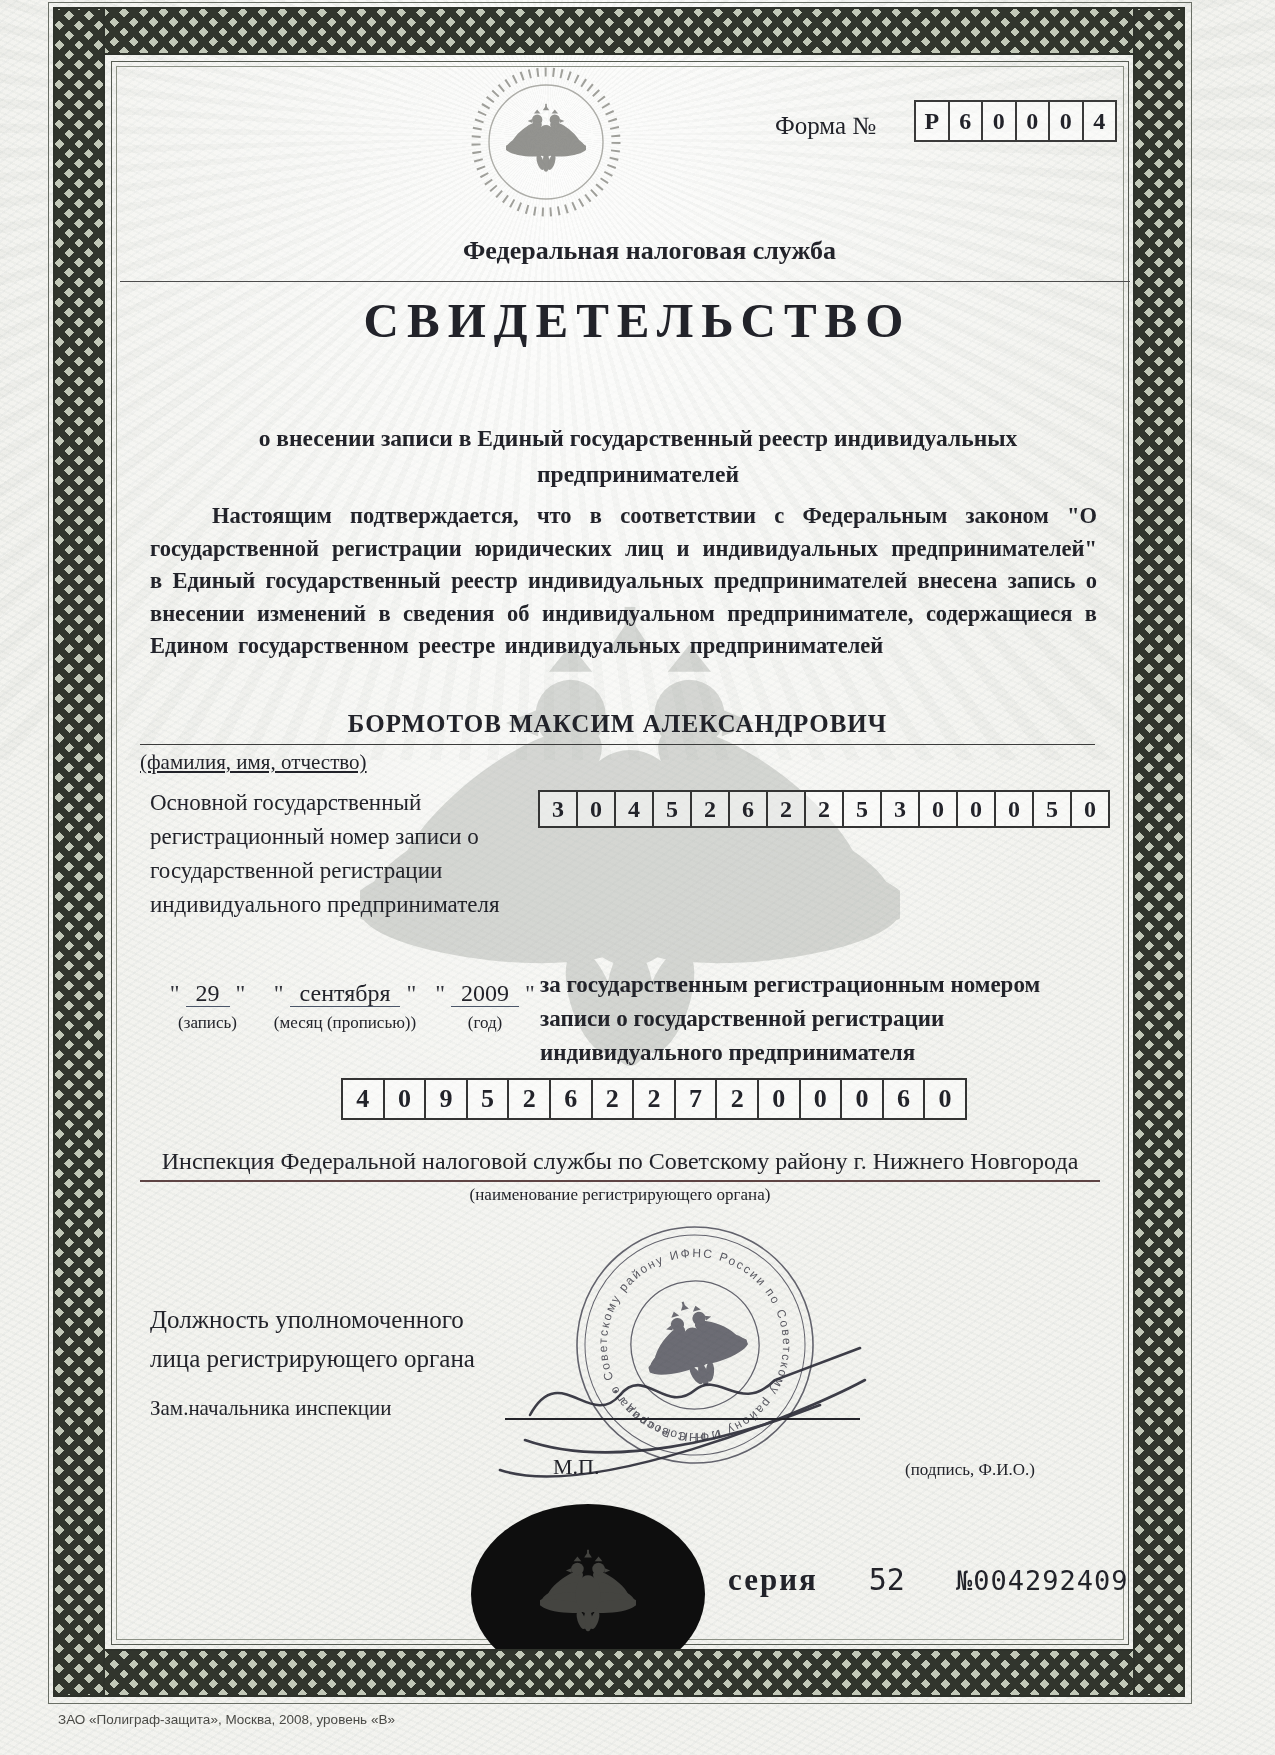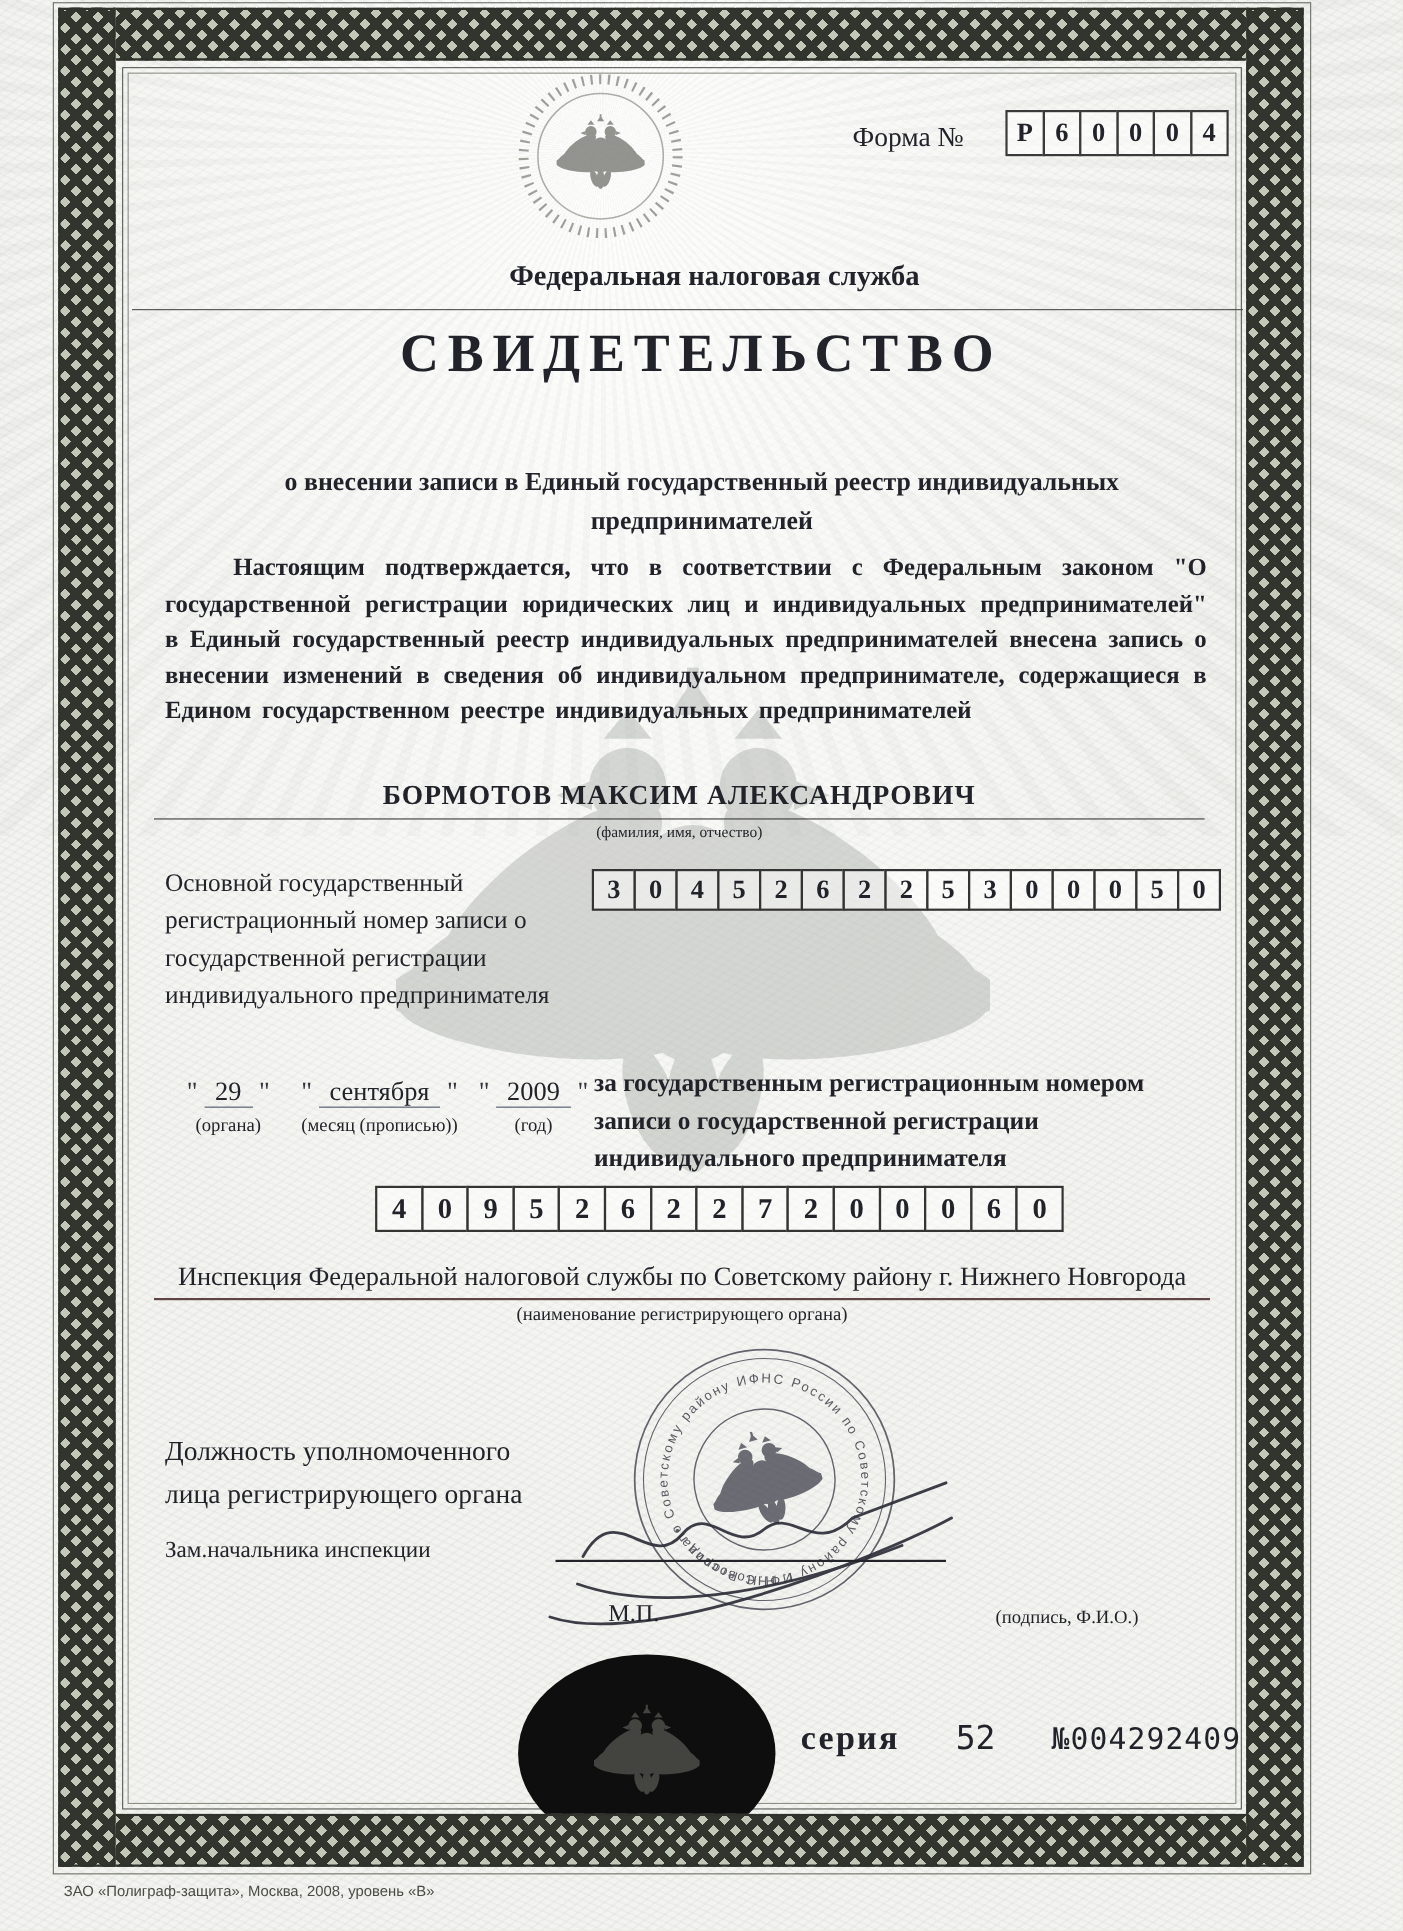--- a/index.html
+++ b/index.html
@@ -51,21 +51,21 @@
   .rule-agency{left:120px; top:281px; width:1010px; border-top:1.5px solid #4c4c4c; z-index:3;}
   .doc-title{left:0; top:292px; width:1275px; text-align:center; font-weight:bold; font-size:49px; letter-spacing:8px; z-index:3;}
   .subtitle{left:158px; top:420px; width:960px; text-align:center; font-weight:bold; font-size:23.5px; line-height:36px; z-index:3;}
   .paragraph{
     left:150px; top:500px; width:947px; font-weight:bold; font-size:22.5px; line-height:32.5px;
     text-align:justify; text-indent:62px; word-spacing:4px; z-index:3;
   }
 
   .name{left:140px; top:710px; width:955px; text-align:center; font-weight:bold; font-size:25px; letter-spacing:1px; z-index:3;}
   .name-rule{left:140px; top:744px; width:955px; border-top:1.5px solid #3b3b3b; z-index:3;}
-  .name-caption{left:140px; top:750px; width:955px; text-align:center; font-size:14px; z-index:3;}
+  .name-caption{left:140px; top:750px; width:955px; text-align:left; font-size:21px; z-index:3;text-decoration:underline;}
 
   .ogrn-label{left:150px; top:786px; width:350px; font-size:23px; line-height:34px; z-index:3;}
   .digit-row{display:flex; z-index:3;}
   .digit-row .cell{
     border:2px solid #343434; margin-left:-2px; display:flex; align-items:center; justify-content:center;
     font-weight:bold; background:rgba(255,255,255,.5);
   }
   .ogrn-digits{left:540px; top:790px;}
   .ogrn-digits .cell{width:36px; height:34px; font-size:24px;}
   .record-digits{left:343px; top:1078px;}
@@ -194,21 +194,21 @@
       <span class="cell">3</span>
       <span class="cell">0</span>
       <span class="cell">0</span>
       <span class="cell">0</span>
       <span class="cell">5</span>
       <span class="cell">0</span>
     </div>
 
   <div class="abs date-group dg-day">
     <div class="val-line"><span class="q">"</span><span class="val">29</span><span class="q">"</span></div>
-    <div class="cap">(органа)</div>
+    <div class="cap">(запись)</div>
   </div>
   <div class="abs date-group dg-month">
     <div class="val-line"><span class="q">"</span><span class="val">сентября</span><span class="q">"</span></div>
     <div class="cap">(месяц (прописью))</div>
   </div>
   <div class="abs date-group dg-year">
     <div class="val-line"><span class="q">"</span><span class="val">2009</span><span class="q">"</span></div>
     <div class="cap">(год)</div>
   </div>
 

